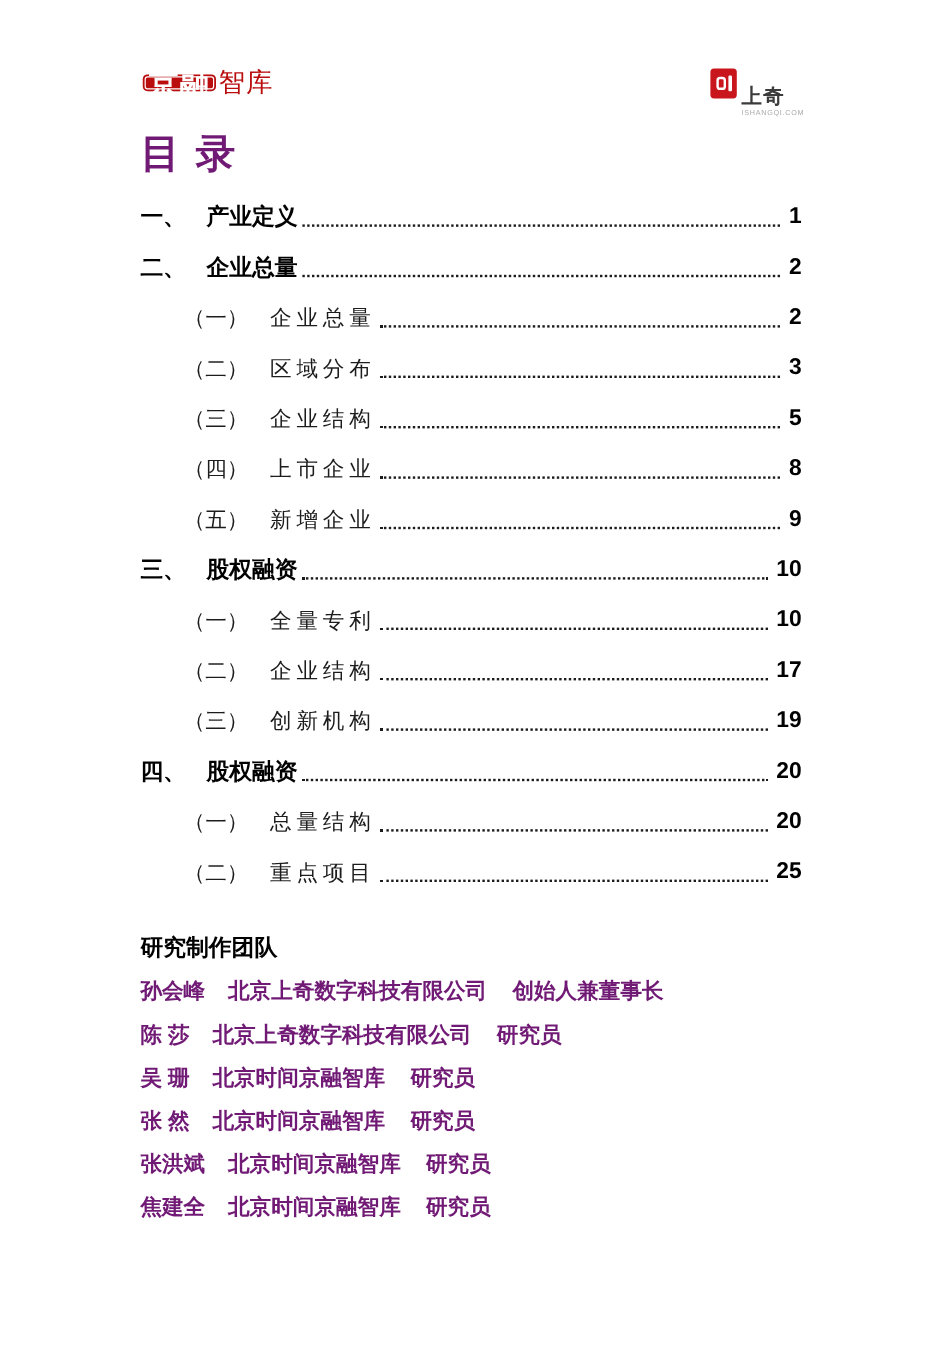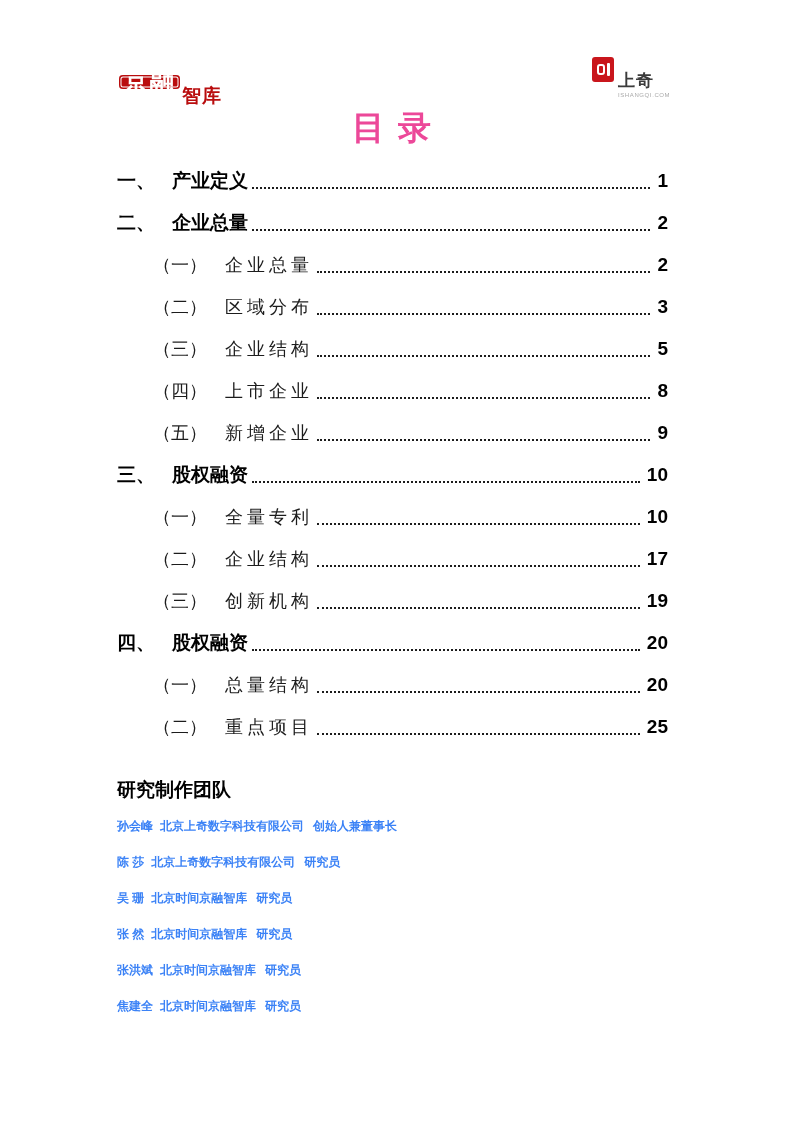--- a/index.html
+++ b/index.html
@@ -21,22 +21,22 @@
   .logo-left .logo-box {
     display: inline-flex; align-items: center; justify-content: center;
     width: 61px; height: 14px;
     background: #b90d0e; color: #fff;
     border-radius: 4px;
     font-size: 25px; font-weight: 700;
     letter-spacing: 1px;
     box-shadow: inset 0 0 0 1.5px #b90d0e, inset 0 0 0 2.5px #ffffff;
   }
   .logo-left .logo-side {
-    color: #b90d0e; font-size: 19px; font-weight: 700;
-    margin-left: 2px; letter-spacing: 1px; line-height: 1; margin-top: 28px;
+    color: #b90d0e; font-size: 22px; font-weight: 400;
+    margin-left: 2px; letter-spacing: 1px; line-height: 1;
   }
 
   .logo-right {
     position: absolute; left: 592px; top: 56px;
     display: flex; align-items: flex-start;
   }
   .sq-mark {
     width: 22px; height: 25px; background: #c9161c; border-radius: 3px;
     display: inline-flex; align-items: center; justify-content: center;
     gap: 2px; margin-right: 4px; margin-top: 1px;
@@ -48,22 +48,21 @@
   .sq-mark .glyph-i {
     width: 3px; height: 13px; background: #fff; border-radius: 1px;
   }
   .sq-text { display: flex; flex-direction: column; line-height: 1; }
   .sq-brand { font-size: 17px; font-weight: 700; color: #3b3b3b; letter-spacing: 1px; margin-top: 16px; }
   .sq-sub { font-size: 6px; color: #a9a9a9; letter-spacing: 0.6px; margin-top: 3px; }
 
   
   .doc-title {
     position: absolute; top: 106px; left: 117px; width: 551px;
-    text-align: center;
-    font-size: 33px; font-weight: 700; color: #ec4899;
+    font-size: 33px; font-weight: 700; color: #701a75;
     letter-spacing: 2px;
     white-space: pre;
   }
 
   
   .toc {
     position: absolute; top: 160px; left: 117px; width: 551px;
   }
   .toc-row {
     display: flex; align-items: center; height: 42px;
@@ -95,22 +94,23 @@
   
   .team {
     position: absolute; top: 772px; left: 117px; width: 551px;
   }
   .team-heading {
     height: 36px; display: flex; align-items: center;
     font-size: 19px; font-weight: 700; color: #000;
   }
   .team-row {
     height: 36px; display: flex; align-items: center;
-    font-size: 12px; font-weight: 700; color: #3b82f6;
+    font-size: 18px; font-weight: 700; color: #701a75;
     white-space: pre;
+    gap: 12px;
   }
   .team-row .t-name { margin-right: 7px; }
   .team-row .t-role { margin-left: 9px; }
 </style>
 </head>
 <body>
 
 <div class="page">
 
   <div class="logo-left">

